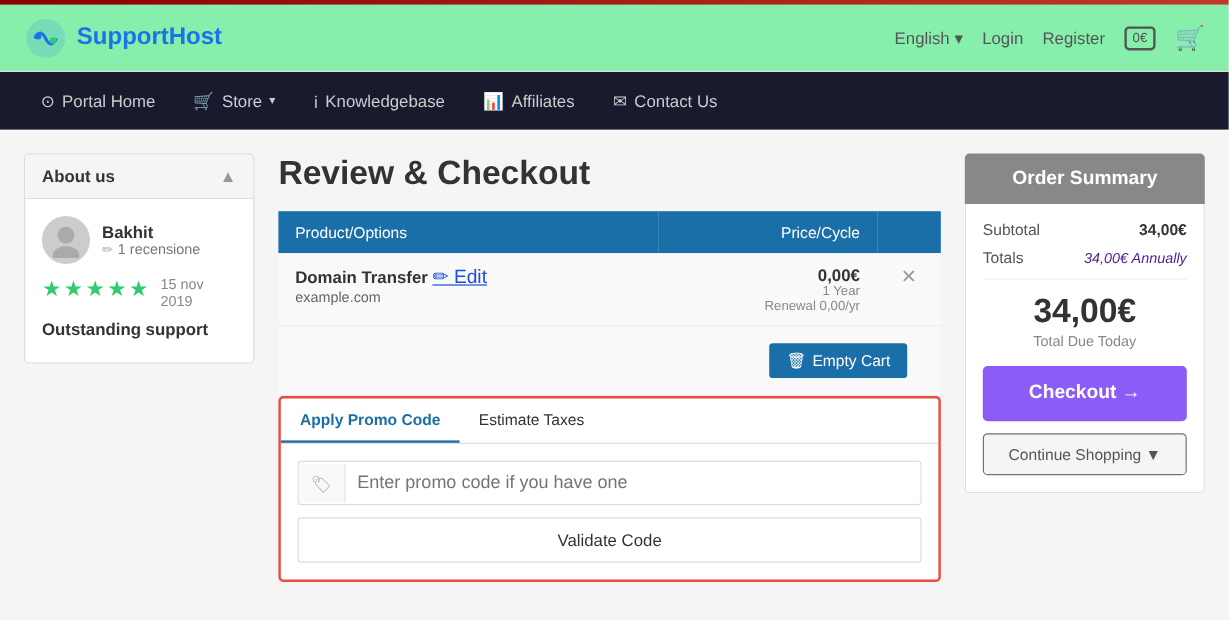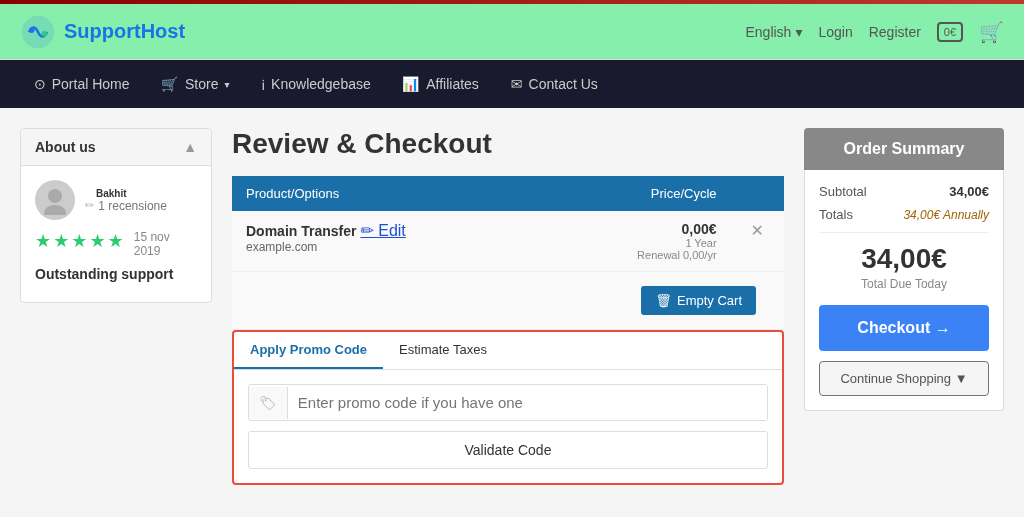--- a/index.html
+++ b/index.html
@@ -134,22 +134,21 @@
       background: #ccc;
       display: flex;
       align-items: center;
       justify-content: center;
       font-size: 18px;
       color: #666;
       flex-shrink: 0;
     }
     .user-name {
       font-weight: bold;
-      font-size: 10px;
-      margin-left: 11px;
+      font-size: 14px;
     }
     .user-review {
       font-size: 12px;
       color: #777;
       display: flex;
       align-items: center;
       gap: 4px;
     }
     .stars {
       display: flex;
@@ -364,21 +363,21 @@
       color: #555;
     }
     .summary-value {
       font-size: 13px;
       color: #333;
       font-weight: bold;
     }
     .summary-total-label {
       font-style: italic;
       font-size: 12px;
-      color: #a16207;
+      color: #4c1d95;
     }
     .summary-divider {
       border: none;
       border-top: 1px solid #eee;
       margin: 10px 0;
     }
     .summary-big-price {
       font-size: 28px;
       font-weight: bold;
       color: #333;
@@ -386,21 +385,21 @@
       margin: 10px 0 2px;
     }
     .summary-due-today {
       text-align: center;
       font-size: 12px;
       color: #888;
       margin-bottom: 14px;
     }
     .checkout-btn {
       width: 100%;
-      background: #3b82f6;
+      background: #8b5cf6;
       color: #fff;
       border: none;
       border-radius: 4px;
       padding: 14px;
       font-size: 16px;
       font-weight: bold;
       cursor: pointer;
       display: flex;
       align-items: center;
       justify-content: center;

